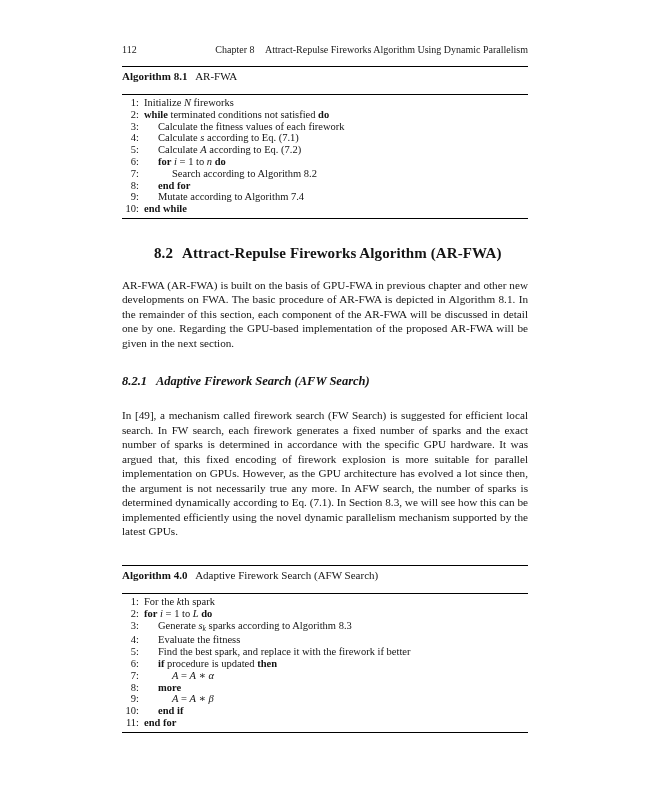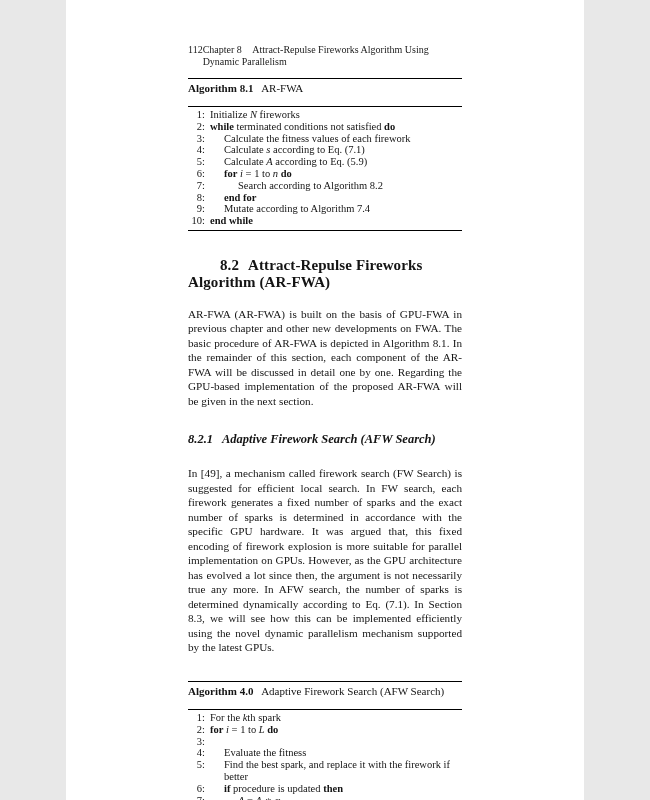--- a/index.html
+++ b/index.html
@@ -1,18 +1,18 @@
 <!DOCTYPE html>
 <html><head>
 <meta charset="utf-8">
 <style>
   html, body { margin: 0; padding: 0; background: #e8e8e8; }
   .page {
     position: relative;
-    width: 518px;
+    width: 650px;
     height: 800px;
     margin: 0 auto;
     background: #ffffff;
     box-sizing: border-box;
     padding: 44px 122px 0 122px;
     font-family: "Liberation Serif", "DejaVu Serif", serif;
     color: #141414;
     overflow: hidden;
   }
 
@@ -106,21 +106,21 @@
   <section class="algorithm alg-1">
     <div class="alg-caption">
       <span class="alg-label">Algorithm 8.1</span>
       <span class="alg-name">AR-FWA</span>
     </div>
     <div class="alg-body">
         <div class="alg-line"><span class="alg-num">1:</span><span class="alg-text indent-0"><span>Initialize </span><span class="seg-i">N</span><span> fireworks</span></span></div>
         <div class="alg-line"><span class="alg-num">2:</span><span class="alg-text indent-0"><span class="seg-b">while</span><span> terminated conditions not satisfied </span><span class="seg-b">do</span></span></div>
         <div class="alg-line"><span class="alg-num">3:</span><span class="alg-text indent-1"><span>Calculate the fitness values of each firework</span></span></div>
         <div class="alg-line"><span class="alg-num">4:</span><span class="alg-text indent-1"><span>Calculate </span><span class="seg-i">s</span><span> according to Eq. (7.1)</span></span></div>
-        <div class="alg-line"><span class="alg-num">5:</span><span class="alg-text indent-1"><span>Calculate </span><span class="seg-i">A</span><span> according to Eq. (5.9)</span></span></div>
+        <div class="alg-line"><span class="alg-num">5:</span><span class="alg-text indent-1"><span>Calculate </span><span class="seg-i">A</span><span> according to Eq. (7.2)</span></span></div>
         <div class="alg-line"><span class="alg-num">6:</span><span class="alg-text indent-1"><span class="seg-b">for</span><span> </span><span class="seg-i">i</span><span> = 1 to </span><span class="seg-i">n</span><span> </span><span class="seg-b">do</span></span></div>
         <div class="alg-line"><span class="alg-num">7:</span><span class="alg-text indent-2"><span>Search according to Algorithm 8.2</span></span></div>
         <div class="alg-line"><span class="alg-num">8:</span><span class="alg-text indent-1"><span class="seg-b">end for</span></span></div>
         <div class="alg-line"><span class="alg-num">9:</span><span class="alg-text indent-1"><span>Mutate according to Algorithm 7.4</span></span></div>
         <div class="alg-line"><span class="alg-num">10:</span><span class="alg-text indent-0"><span class="seg-b">end while</span></span></div>
       </div>
   </section>
 
   <h1 class="section-heading">
     <span class="h-num">8.2</span><span>Attract-Repulse Fireworks Algorithm (AR-FWA)</span>
@@ -135,21 +135,21 @@
   <p class="body-para para-2">In [49], a mechanism called firework search (FW Search) is suggested for efficient local search. In FW search, each firework generates a fixed number of sparks and the exact number of sparks is determined in accordance with the specific GPU hardware. It was argued that, this fixed encoding of firework explosion is more suitable for parallel implementation on GPUs. However, as the GPU architecture has evolved a lot since then, the argument is not necessarily true any more. In AFW search, the number of sparks is determined dynamically according to Eq. (7.1). In Section 8.3, we will see how this can be implemented efficiently using the novel dynamic parallelism mechanism supported by the latest GPUs.</p>
 
   <section class="algorithm alg-2">
     <div class="alg-caption">
       <span class="alg-label">Algorithm 4.0</span>
       <span class="alg-name">Adaptive Firework Search (AFW Search)</span>
     </div>
     <div class="alg-body">
         <div class="alg-line"><span class="alg-num">1:</span><span class="alg-text indent-0"><span>For the </span><span class="seg-i">k</span><span>th spark</span></span></div>
         <div class="alg-line"><span class="alg-num">2:</span><span class="alg-text indent-0"><span class="seg-b">for</span><span> </span><span class="seg-i">i</span><span> = 1 to </span><span class="seg-i">L</span><span> </span><span class="seg-b">do</span></span></div>
-        <div class="alg-line"><span class="alg-num">3:</span></div>
+        <div class="alg-line"><span class="alg-num">3:</span><span class="alg-text indent-1"><span>Generate </span><span class="seg-i">s</span><span class="seg-sub">k</span><span> sparks according to Algorithm 8.3</span></span></div>
         <div class="alg-line"><span class="alg-num">4:</span><span class="alg-text indent-1"><span>Evaluate the fitness</span></span></div>
         <div class="alg-line"><span class="alg-num">5:</span><span class="alg-text indent-1"><span>Find the best spark, and replace it with the firework if better</span></span></div>
         <div class="alg-line"><span class="alg-num">6:</span><span class="alg-text indent-1"><span class="seg-b">if</span><span> procedure is updated </span><span class="seg-b">then</span></span></div>
         <div class="alg-line"><span class="alg-num">7:</span><span class="alg-text indent-2"><span class="seg-i">A</span><span> = </span><span class="seg-i">A</span><span> ∗ </span><span class="seg-i">α</span></span></div>
         <div class="alg-line"><span class="alg-num">8:</span><span class="alg-text indent-1"><span class="seg-b">more</span></span></div>
         <div class="alg-line"><span class="alg-num">9:</span><span class="alg-text indent-2"><span class="seg-i">A</span><span> = </span><span class="seg-i">A</span><span> ∗ </span><span class="seg-i">β</span></span></div>
         <div class="alg-line"><span class="alg-num">10:</span><span class="alg-text indent-1"><span class="seg-b">end if</span></span></div>
         <div class="alg-line"><span class="alg-num">11:</span><span class="alg-text indent-0"><span class="seg-b">end for</span></span></div>
       </div>
   </section>

